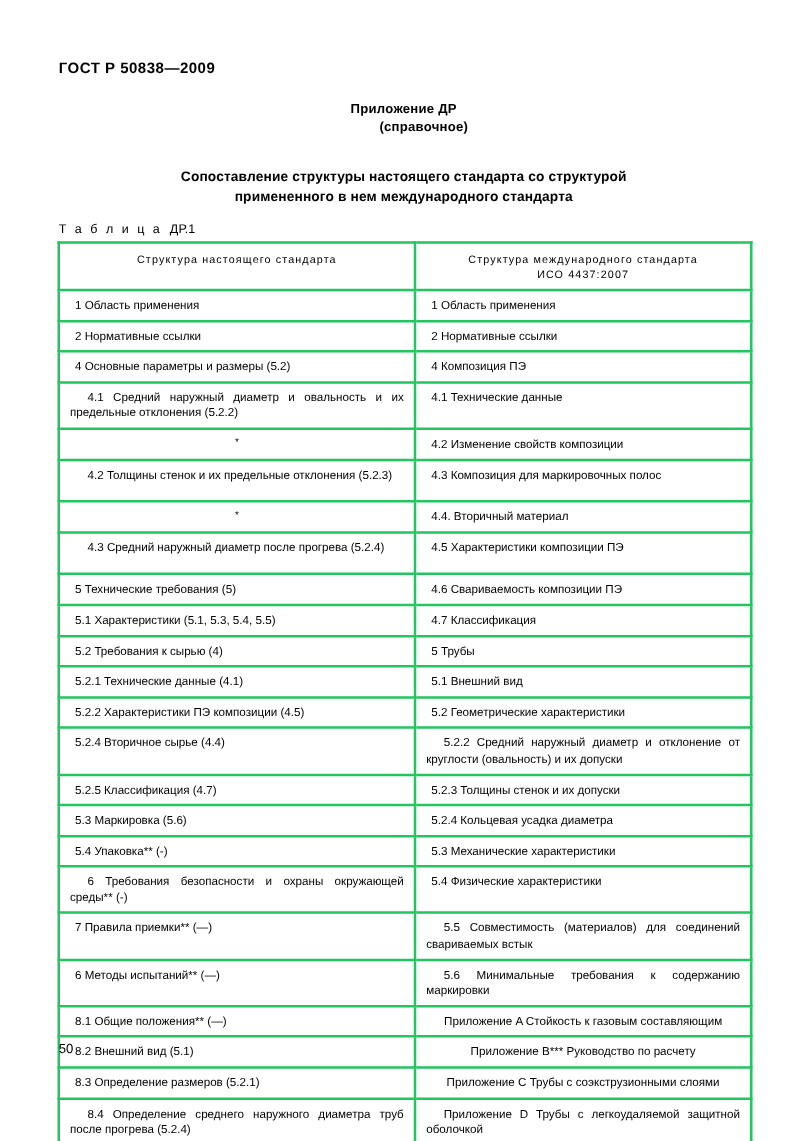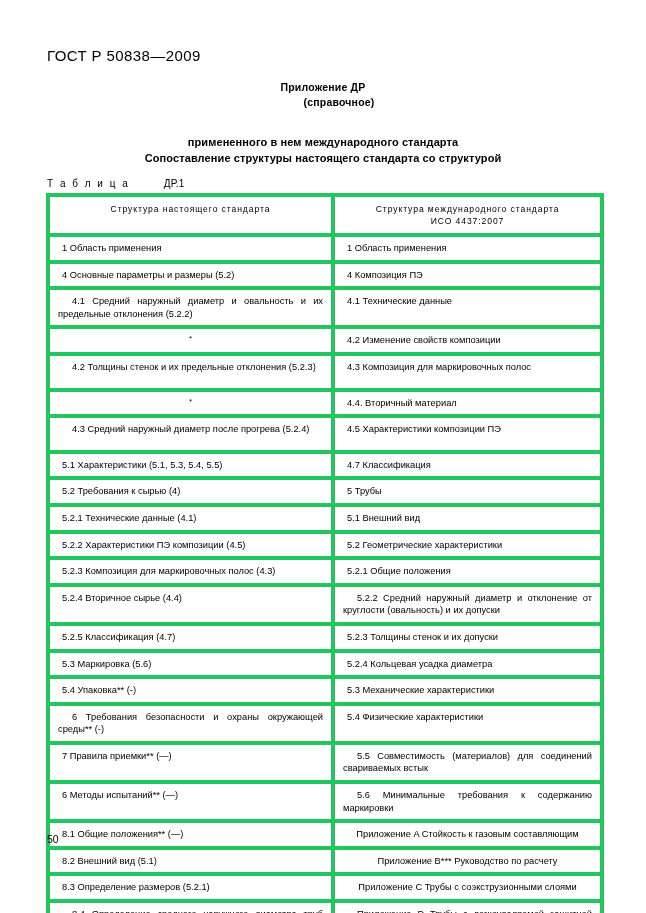--- a/index.html
+++ b/index.html
@@ -18,22 +18,22 @@
     background: #ffffff;
     overflow: hidden;
     box-sizing: border-box;
   }
 
   
   .std-header {
     position: absolute;
     left: 47px;
     top: 47px;
-    font-size: 15px;
-    font-weight: normal;
+    font-size: 12px;
+    font-weight: bold;
     letter-spacing: 0.4px;
     white-space: nowrap;
   }
 
   
   .appendix-block {
     position: absolute;
     left: 0;
     top: 80px;
     width: 646px;
@@ -71,38 +71,37 @@
   .table-caption {
     position: absolute;
     left: 47px;
     top: 178px;
     font-size: 10px;
     letter-spacing: 2.0px;
     white-space: nowrap;
   }
   .table-caption .cap-num {
     letter-spacing: 0.2px;
-    margin-left: 28px;
   }
 
   
   .cmp-table {
     position: absolute;
     left: 46px;
     top: 193px;
     width: 554px;
     border-collapse: collapse;
     table-layout: fixed;
   }
   .cmp-table col.c1 { width: 285px; }
   .cmp-table col.c2 { width: 269px; }
 
   .cmp-table th,
   .cmp-table td {
-    border: 4px solid #22c55e;
+    border: 2px solid #22c55e;
     padding: 0;
     vertical-align: top;
     font-size: 9.3px;
     line-height: 12.6px;
   }
 
   .cmp-table thead th {
     border-bottom-width: 2px;
     text-align: center;
     font-weight: normal;
@@ -156,22 +155,22 @@
 <div class="page">
 
   <div class="std-header">ГОСТ Р 50838—2009</div>
 
   <div class="appendix-block">
     <div class="appendix-name">Приложение ДР</div>
     <div class="appendix-kind">(справочное)</div>
   </div>
 
   <div class="doc-heading">
+    <div>Сопоставление структуры настоящего стандарта со структурой</div>
     <div>примененного в нем международного стандарта</div>
-    <div>Сопоставление структуры настоящего стандарта со структурой</div>
   </div>
 
   <div class="table-caption">
     <span>Т а б л и ц а</span><span class="cap-num">&nbsp; <span>ДР.1</span></span>
   </div>
 
   <table class="cmp-table">
     <colgroup>
       <col class="c1">
       <col class="c2">
@@ -189,20 +188,28 @@
         <tr>
           <td>
             <div class="cell one">1 Область применения</div>
           </td>
           <td>
             <div class="cell one">1 Область применения</div>
           </td>
         </tr>
         <tr>
           <td>
+            <div class="cell one">2 Нормативные ссылки</div>
+          </td>
+          <td>
+            <div class="cell one">2 Нормативные ссылки</div>
+          </td>
+        </tr>
+        <tr>
+          <td>
             <div class="cell one">4 Основные параметры и размеры (5.2)</div>
           </td>
           <td>
             <div class="cell one">4 Композиция ПЭ</div>
           </td>
         </tr>
         <tr>
           <td>
             <div class="cell wrap">4.1 Средний наружный диаметр и овальность и их предельные отклонения (5.2.2)</div>
           </td>
@@ -237,20 +244,28 @@
         <tr>
           <td>
             <div class="cell wrap">4.3 Средний наружный диаметр после прогрева (5.2.4)</div>
           </td>
           <td>
             <div class="cell one tall">4.5 Характеристики композиции ПЭ</div>
           </td>
         </tr>
         <tr>
           <td>
+            <div class="cell one">5 Технические требования (5)</div>
+          </td>
+          <td>
+            <div class="cell one">4.6 Свариваемость композиции ПЭ</div>
+          </td>
+        </tr>
+        <tr>
+          <td>
             <div class="cell one">5.1 Характеристики (5.1, 5.3, 5.4, 5.5)</div>
           </td>
           <td>
             <div class="cell one">4.7 Классификация</div>
           </td>
         </tr>
         <tr>
           <td>
             <div class="cell one">5.2 Требования к сырью (4)</div>
           </td>
@@ -265,28 +280,20 @@
           <td>
             <div class="cell one">5.1 Внешний вид</div>
           </td>
         </tr>
         <tr>
           <td>
             <div class="cell one">5.2.2 Характеристики ПЭ композиции (4.5)</div>
           </td>
           <td>
             <div class="cell one">5.2 Геометрические характеристики</div>
-          </td>
-        </tr>
-        <tr>
-          <td>
-            <div class="cell one">5.2.3 Композиция для маркировочных полос (4.3)</div>
-          </td>
-          <td>
-            <div class="cell one">5.2.1 Общие положения</div>
           </td>
         </tr>
         <tr>
           <td>
             <div class="cell one tall">5.2.4 Вторичное сырье (4.4)</div>
           </td>
           <td>
             <div class="cell wrap">5.2.2 Средний наружный диаметр и отклонение от круглости (овальность) и их допуски</div>
           </td>
         </tr>

